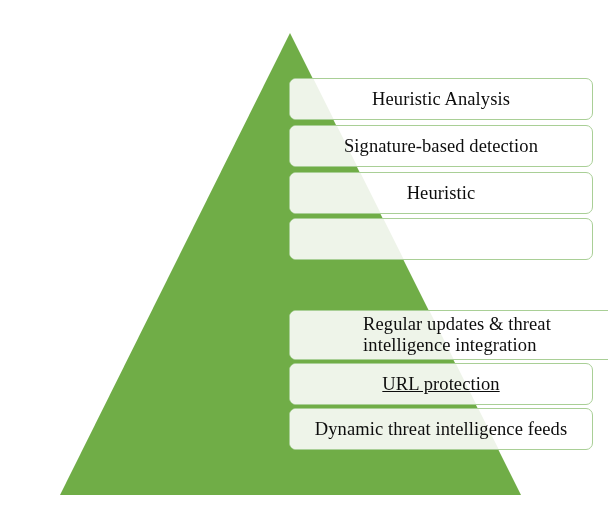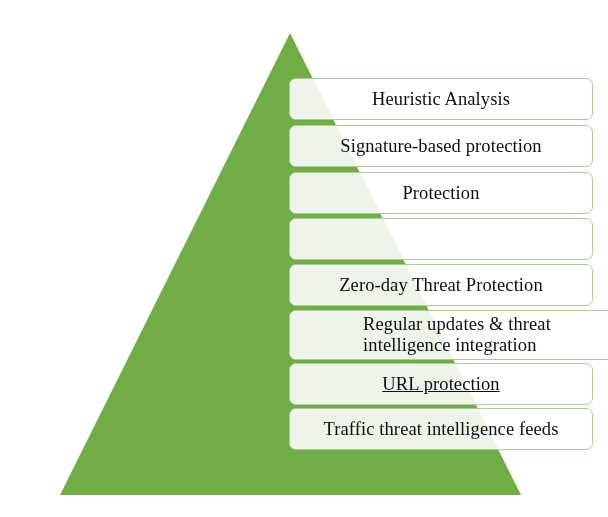--- a/index.html
+++ b/index.html
@@ -66,58 +66,52 @@
       <svg width="304" height="42" viewBox="0 0 304 42" style="position: absolute; left: 0px; top: 0px; z-index: 1;">
         <polygon points="0,0 23.5,0 44.5,42 0,42" fill="#eef4e9"></polygon>
       </svg>
     <span class="layer-label">Heuristic Analysis</span>
   </div>
 
   <div class="layer-box" style="left: 289px; top: 125px; width: 304px; height: 42px; border-color: rgb(169, 207, 150); color: rgb(13, 13, 13); background: rgb(255, 255, 255);">
       <svg width="304" height="42" viewBox="0 0 304 42" style="position: absolute; left: 0px; top: 0px; z-index: 1;">
         <polygon points="0,0 47,0 68,42 0,42" fill="#eef4e9"></polygon>
       </svg>
-    <span class="layer-label">Signature-based protection</span>
+    <span class="layer-label">Signature-based detection</span>
   </div>
 
   <div class="layer-box" style="left: 289px; top: 172px; width: 304px; height: 42px; border-color: rgb(169, 207, 150); color: rgb(13, 13, 13); background: rgb(255, 255, 255);">
       <svg width="304" height="42" viewBox="0 0 304 42" style="position: absolute; left: 0px; top: 0px; z-index: 1;">
         <polygon points="0,0 70.5,0 91.5,42 0,42" fill="#eef4e9"></polygon>
       </svg>
-    <span class="layer-label">Protection</span>
+    <span class="layer-label">Heuristic</span>
   </div>
 
   <div class="layer-box" style="left: 289px; top: 218px; width: 304px; height: 42px; border-color: rgb(169, 207, 150); color: rgb(13, 13, 13); background: rgb(255, 255, 255);">
       <svg width="304" height="42" viewBox="0 0 304 42" style="position: absolute; left: 0px; top: 0px; z-index: 1;">
         <polygon points="0,0 93.5,0 114.5,42 0,42" fill="#eef4e9"></polygon>
       </svg>
   </div>
 
-  <div class="layer-box" style="left: 289px; top: 264px; width: 304px; height: 42px; border-color: rgb(169, 207, 150); color: rgb(13, 13, 13); background: rgb(255, 255, 255);">
-      <svg width="304" height="42" viewBox="0 0 304 42" style="position: absolute; left: 0px; top: 0px; z-index: 1;">
-        <polygon points="0,0 116.5,0 137.5,42 0,42" fill="#eef4e9"></polygon>
-      </svg>
-    <span class="layer-label">Zero-day Threat Protection</span>
-  </div>
 
   <div class="layer-box" style="left: 289px; top: 310px; width: 336px; height: 50px; border-color: rgb(169, 207, 150); color: rgb(13, 13, 13); background: rgb(255, 255, 255);">
       <svg width="304" height="50" viewBox="0 0 304 50" style="position: absolute; left: 0px; top: 0px; z-index: 1;">
         <polygon points="0,0 139.5,0 164.5,50 0,50" fill="#eef4e9"></polygon>
       </svg>
     <span class="layer-label">Regular updates &amp; threat
 intelligence integration</span>
   </div>
 
   <div class="layer-box" style="left: 289px; top: 363px; width: 304px; height: 42px; border-color: rgb(169, 207, 150); color: rgb(13, 13, 13); background: rgb(255, 255, 255); text-decoration: underline;">
       <svg width="304" height="42" viewBox="0 0 304 42" style="position: absolute; left: 0px; top: 0px; z-index: 1;">
         <polygon points="0,0 166,0 187,42 0,42" fill="#eef4e9"></polygon>
       </svg>
     <span class="layer-label">URL protection</span>
   </div>
 
   <div class="layer-box" style="left: 289px; top: 408px; width: 304px; height: 42px; border-color: rgb(169, 207, 150); color: rgb(13, 13, 13); background: rgb(255, 255, 255);">
       <svg width="304" height="42" viewBox="0 0 304 42" style="position: absolute; left: 0px; top: 0px; z-index: 1;">
         <polygon points="0,0 188.5,0 209.5,42 0,42" fill="#eef4e9"></polygon>
       </svg>
-    <span class="layer-label">Traffic threat intelligence feeds</span>
+    <span class="layer-label">Dynamic threat intelligence feeds</span>
   </div>
 
 </div>
 
 </body></html>

